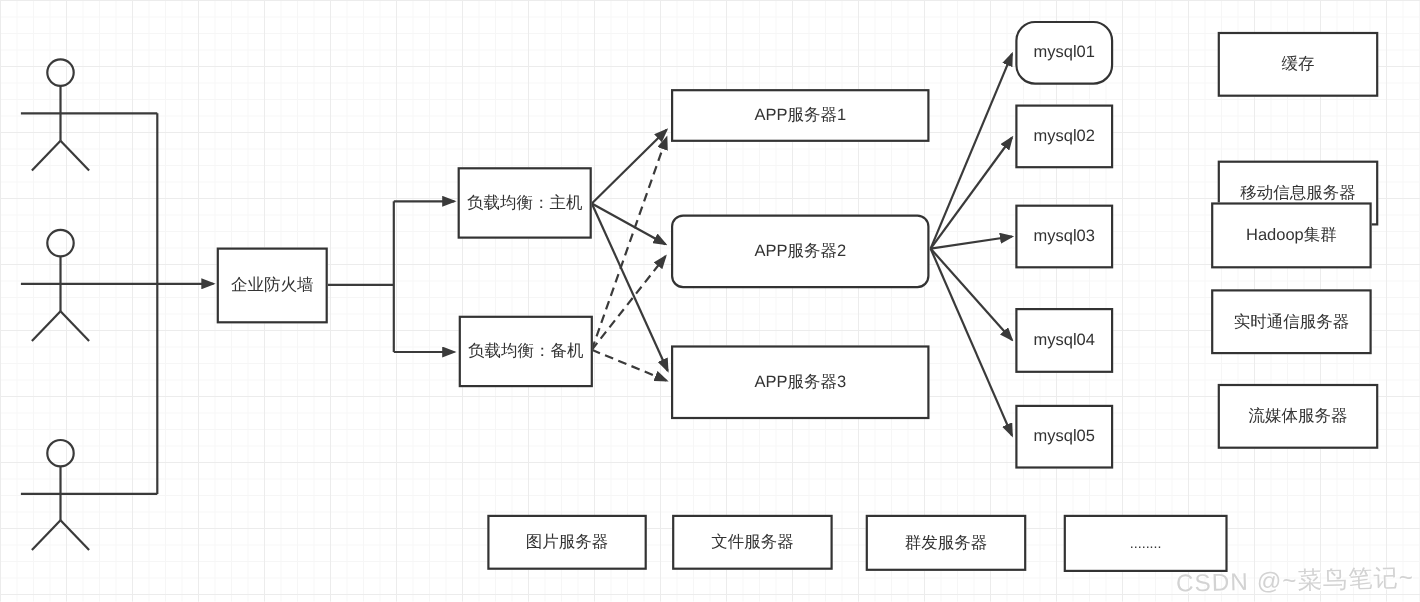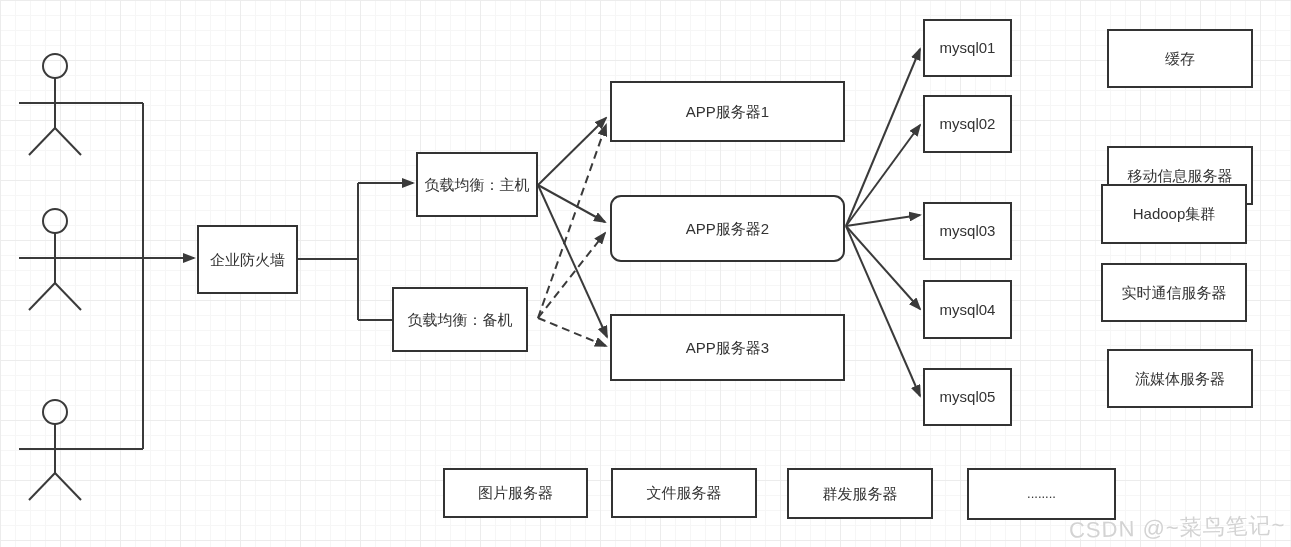--- a/index.html
+++ b/index.html
@@ -102,29 +102,29 @@
       <line x1="846" y1="226" x2="920" y2="125" marker-end="url(#arw)"></line>
       <line x1="846" y1="226" x2="920" y2="215" marker-end="url(#arw)"></line>
       <line x1="846" y1="226" x2="920" y2="309" marker-end="url(#arw)"></line>
       <line x1="846" y1="226" x2="920" y2="396" marker-end="url(#arw)"></line>
     </g>
   </svg>
 
   <div class="node" style="left:197px;top:225px;width:101px;height:69px;">企业防火墙</div>
 
   <div class="node" style="left:416px;top:152px;width:122px;height:65px;">负载均衡：主机</div>
-  <div class="node" style="left:392px;top:287px;width:136px;height:65px;">负载均衡：备机</div>
+  <div class="node" style="left:417px;top:287px;width:122px;height:65px;">负载均衡：备机</div>
 
-  <div class="node" style="left:610px;top:81px;width:235px;height:61px;">APP服务器1</div>
+  <div class="node" style="left:610px;top:81px;width:235px;height:48px;">APP服务器1</div>
   <div class="node" style="left:610px;top:195px;width:235px;height:67px;border-radius:11px;">APP服务器2</div>
   <div class="node" style="left:610px;top:314px;width:235px;height:67px;">APP服务器3</div>
 
-  <div class="node" style="left:923px;top:19px;width:89px;height:58px;">mysql01</div>
+  <div class="node" style="left:923px;top:19px;width:89px;height:58px;border-radius:18px;">mysql01</div>
   <div class="node" style="left:923px;top:95px;width:89px;height:58px;">mysql02</div>
-  <div class="node" style="left:923px;top:186px;width:89px;height:58px;margin-top:16px;">mysql03</div>
+  <div class="node" style="left:923px;top:186px;width:89px;height:58px;">mysql03</div>
   <div class="node" style="left:923px;top:280px;width:89px;height:59px;">mysql04</div>
   <div class="node" style="left:923px;top:368px;width:89px;height:58px;">mysql05</div>
 
   <div class="node" style="left:1107px;top:29px;width:146px;height:59px;">缓存</div>
   <div class="node" style="left:1107px;top:106px;width:146px;height:59px;margin-top:40px;">移动信息服务器</div>
   <div class="node" style="left:1101px;top:184px;width:146px;height:60px;">Hadoop集群</div>
   <div class="node" style="left:1101px;top:263px;width:146px;height:59px;">实时通信服务器</div>
   <div class="node" style="left:1107px;top:349px;width:146px;height:59px;">流媒体服务器</div>
 
   <div class="node" style="left:443px;top:468px;width:145px;height:50px;">图片服务器</div>

